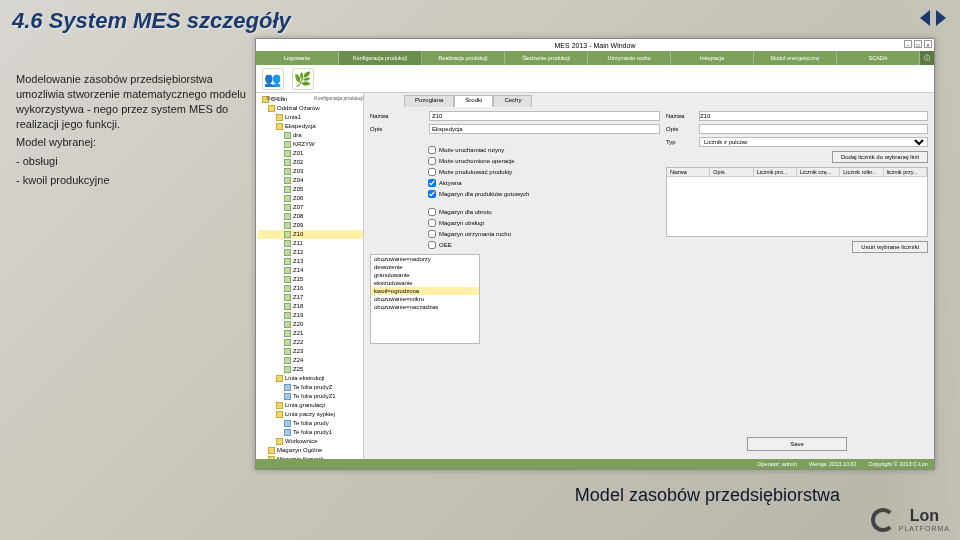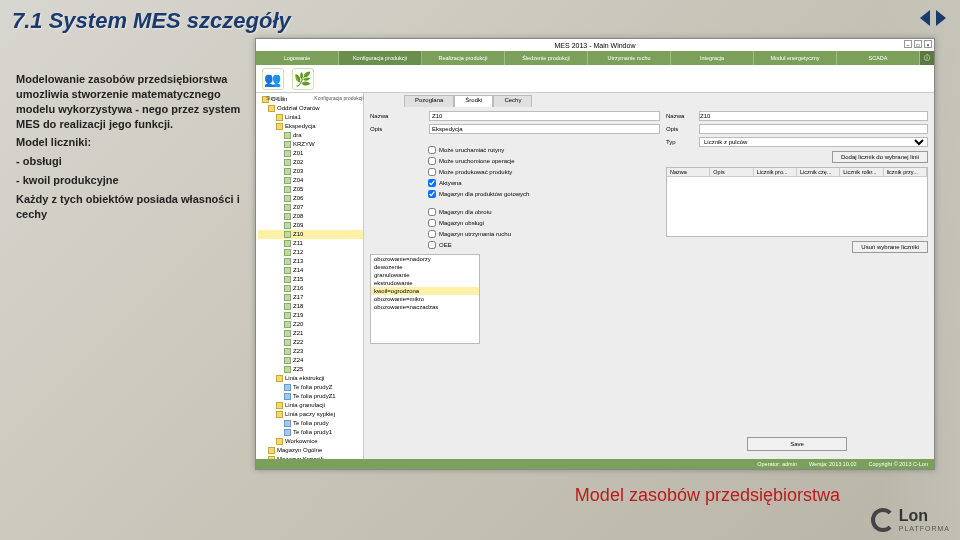--- a/index.html
+++ b/index.html
@@ -4,26 +4,26 @@
 <style>
   * { box-sizing: border-box; margin: 0; padding: 0; }
   body { width: 960px; height: 540px; font-family: Arial, sans-serif; position: relative; overflow: hidden; }
   .slide-bg { position: absolute; inset: 0; background: linear-gradient(135deg, #d8d6d0 0%, #c8c4b8 50%, #b8b4a8 100%); }
   .slide-bg::after { content:""; position:absolute; right:0; top:0; width:80px; height:100%; background: linear-gradient(90deg, transparent, rgba(200,200,190,0.6)); }
   .title { position: absolute; top: 8px; left: 12px; font-size: 22px; font-style: italic; font-weight: bold; color: #1a3a6e; text-shadow: 1px 1px 2px rgba(255,255,255,0.5); }
   .nav-arrows { position: absolute; top: 10px; right: 14px; display:flex; gap:6px; }
   .nav-arrows .arr { width:0; height:0; border-top:8px solid transparent; border-bottom:8px solid transparent; }
   .arr.l { border-right:10px solid #1a3a6e; }
   .arr.r { border-left:10px solid #1a3a6e; }
-  .desc { position:absolute; top:72px; left:16px; width:230px; font-size:11px; color:#222; line-height:1.35;font-weight:bold; }
+  .desc { position:absolute; top:72px; left:16px; width:230px; font-size:11px; color:#222; line-height:1.35; }
   .desc p { margin-bottom:4px; }
-  .caption { position:absolute; bottom:34px; right:120px; font-size:18px; color:#b91c1c; }
+  .caption { position:absolute; bottom:34px; right:120px; font-size:18px; color:#0f172a; }
   .logo { position:absolute; bottom:8px; right:10px; display:flex; align-items:center; gap:4px; }
   .logo-circ { width:24px; height:24px; border:4px solid #444; border-radius:50%; border-right-color:transparent; }
-  .logo-txt { font-size:16px; font-weight:bold; color:#333; }
+  .logo-txt { font-size:16px; font-weight:bold; color:#333;text-align:center; }
   .logo-sub { font-size:7px; color:#555; letter-spacing:1px; }
   .app { position:absolute; top:38px; left:255px; width:680px; height:432px; background:#f5f5f5; border:1px solid #888; font-size:6.5px; box-shadow:0 0 6px rgba(0,0,0,0.25); display:flex; flex-direction:column; }
   .app-titlebar { height:12px; background:#fff; display:flex; align-items:center; justify-content:center; font-size:7px; position:relative; }
   .win-btns { position:absolute; right:2px; top:1px; display:flex; gap:2px; }
   .win-btns span { width:8px; height:8px; border:0.5px solid #999; font-size:5px; text-align:center; line-height:8px; }
   .menubar { height:14px; background:#7aa05a; display:flex; align-items:stretch; }
   .menubar .mitem { flex:1; border-right:1px solid rgba(255,255,255,0.3); display:flex; align-items:center; justify-content:center; color:#fff; font-size:5.5px; }
   .menubar .mitem.active { background:#6a8f4c; }
   .info-icon { width:14px; display:flex; align-items:center; justify-content:center; color:#fff; background:#5a7a42; }
   .toolbar { height:28px; background:#fff; border-bottom:1px solid #ccc; display:flex; gap:8px; padding:2px 6px; align-items:center; }
@@ -65,32 +65,31 @@
   .grid-head { display:flex; background:#eee; border-bottom:1px solid #ccc; }
   .grid-head div { flex:1; padding:1px 3px; border-right:1px solid #ccc; white-space:nowrap; }
   .save-row { display:flex; justify-content:center; margin-top:auto; padding:4px; }
   .save-row button { width:100px; height:14px; }
   .statusbar { height:10px; background:#7aa05a; color:#fff; display:flex; justify-content:flex-end; align-items:center; gap:12px; padding:0 6px; font-size:5.5px; }
 </style>
 </head>
 <body>
 <div class="slide-bg"></div>
 
-<div class="title">7.1 System MES szczegóły</div>
+<div class="title">4.6 System MES szczegóły</div>
 <div class="nav-arrows">
   <div class="arr l"></div>
   <div class="arr r"></div>
 </div>
 
 <div class="desc">
   <p>Modelowanie zasobów przedsiębiorstwa umozliwia stworzenie matematycznego modelu wykorzystywa - nego przez system MES do realizacji jego funkcji.</p>
-  <p>Model liczniki:</p>
+  <p>Model wybranej:</p>
   <p>- obsługi</p>
   <p>- kwoil produkcyjne</p>
-  <p>Każdy z tych obiektów posiada własności i cechy</p>
 </div>
 
 <div class="caption">Model zasobów przedsiębiorstwa</div>
 
 <div class="logo">
   <div class="logo-circ"></div>
   <div>
     <div class="logo-txt">Lon</div>
     <div class="logo-sub">PLATFORMA</div>
   </div>

